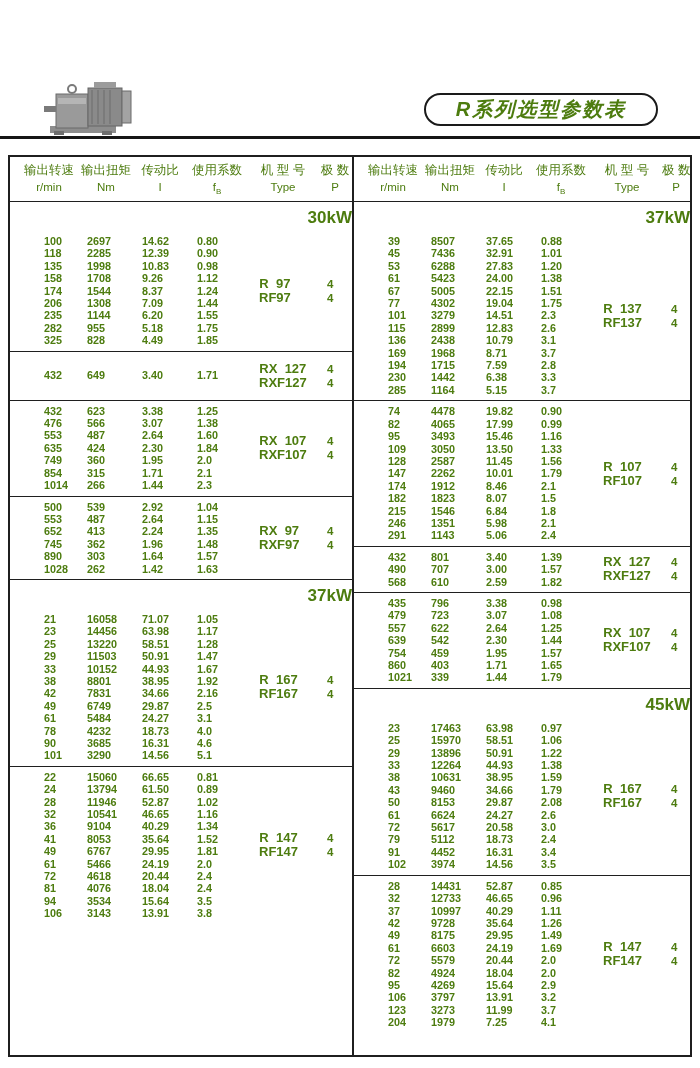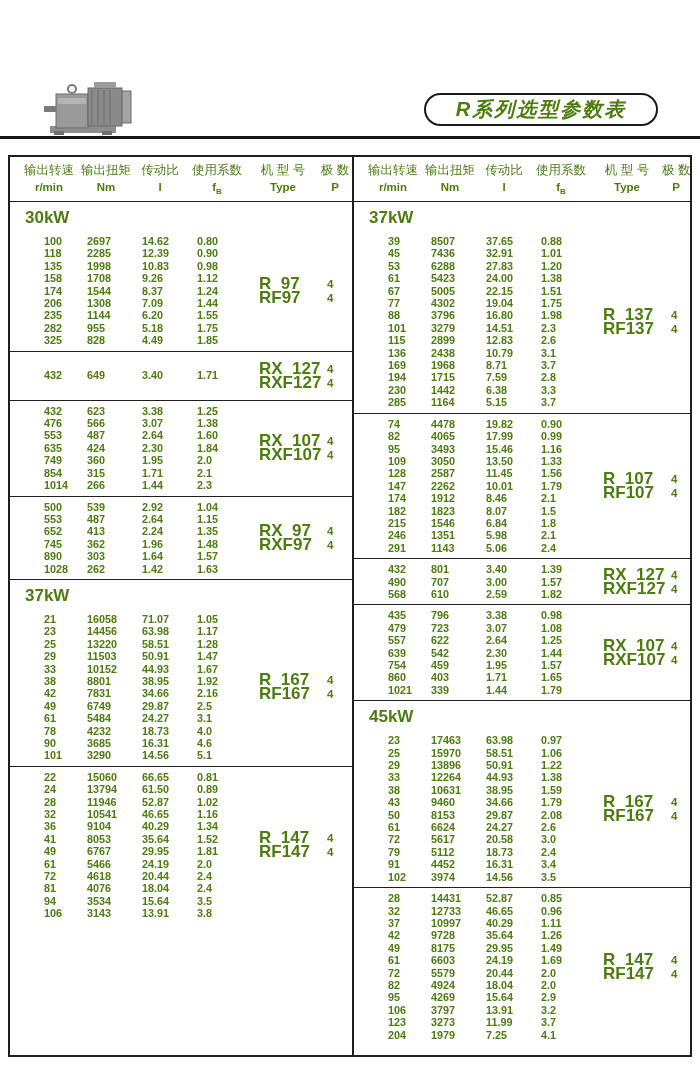--- a/index.html
+++ b/index.html
@@ -18,35 +18,35 @@
          display:flex;box-sizing:border-box;background:#fff;}
   .half{box-sizing:border-box;display:flex;flex-direction:column;overflow:hidden;}
   .half.left{width:344px;border-right:2px solid #1f1f1f;}
   .half.right{flex:1;}
 
   .thead{height:44px;border-bottom:1.5px solid #1f1f1f;display:flex;flex-direction:column;
          justify-content:center;gap:2px;flex:none;}
   .hrow{display:grid;grid-template-columns:58px 56px 52px 62px 70px 1fr;padding-left:10px;}
   .hrow .hcell{text-align:center;white-space:nowrap;}
   .hrow.cn{font-size:12.5px;font-weight:normal;}
-  .hrow.en{font-size:11.5px;font-weight:bold;}
+  .hrow.en{font-size:11.5px;font-weight:normal;}
   .hrow.en sub{font-size:8px;}
 
   .section + .section{border-top:1.5px solid #1f1f1f;}
-  .plabel{font-size:17px;font-weight:bold;padding:6px 0 3px 15px;line-height:20px;}
+  .plabel{font-size:17px;font-weight:bold;padding:6px 0 3px 15px;line-height:20px;text-align:right;}
 
   .block{position:relative;display:flex;flex-direction:column;justify-content:center;padding:4px 0;}
   .block + .block{border-top:1.5px solid #1f1f1f;}
 
   .row{display:grid;grid-template-columns:43px 55px 55px 62px 65px 1fr;padding-left:34px;
        font-size:10.8px;font-weight:bold;line-height:12.4px;}
   .row span{text-align:left;}
 
   .typecol{position:absolute;left:249px;top:50%;transform:translateY(-50%);
-           font-size:17px;font-weight:bold;line-height:14px;white-space:pre;}
+           font-size:13px;font-weight:bold;line-height:14px;white-space:pre;text-align:center;}
   .polecol{position:absolute;left:317px;top:50%;transform:translateY(-50%);
            font-size:11.5px;font-weight:bold;line-height:14px;text-align:left;}
 </style>
 </head>
 <body>
 
 <div class="page">
 
   <div class="motor">
     <svg width="96" height="66" viewBox="0 0 96 66">
@@ -476,26 +476,20 @@
               <span>22.15</span>
               <span>1.51</span>
             </div>
             <div class="row">
               <span>77</span>
               <span>4302</span>
               <span>19.04</span>
               <span>1.75</span>
             </div>
             <div class="row">
-              <span>88</span>
-              <span>3796</span>
-              <span>16.80</span>
-              <span>1.98</span>
-            </div>
-            <div class="row">
               <span>101</span>
               <span>3279</span>
               <span>14.51</span>
               <span>2.3</span>
             </div>
             <div class="row">
               <span>115</span>
               <span>2899</span>
               <span>12.83</span>
               <span>2.6</span>

